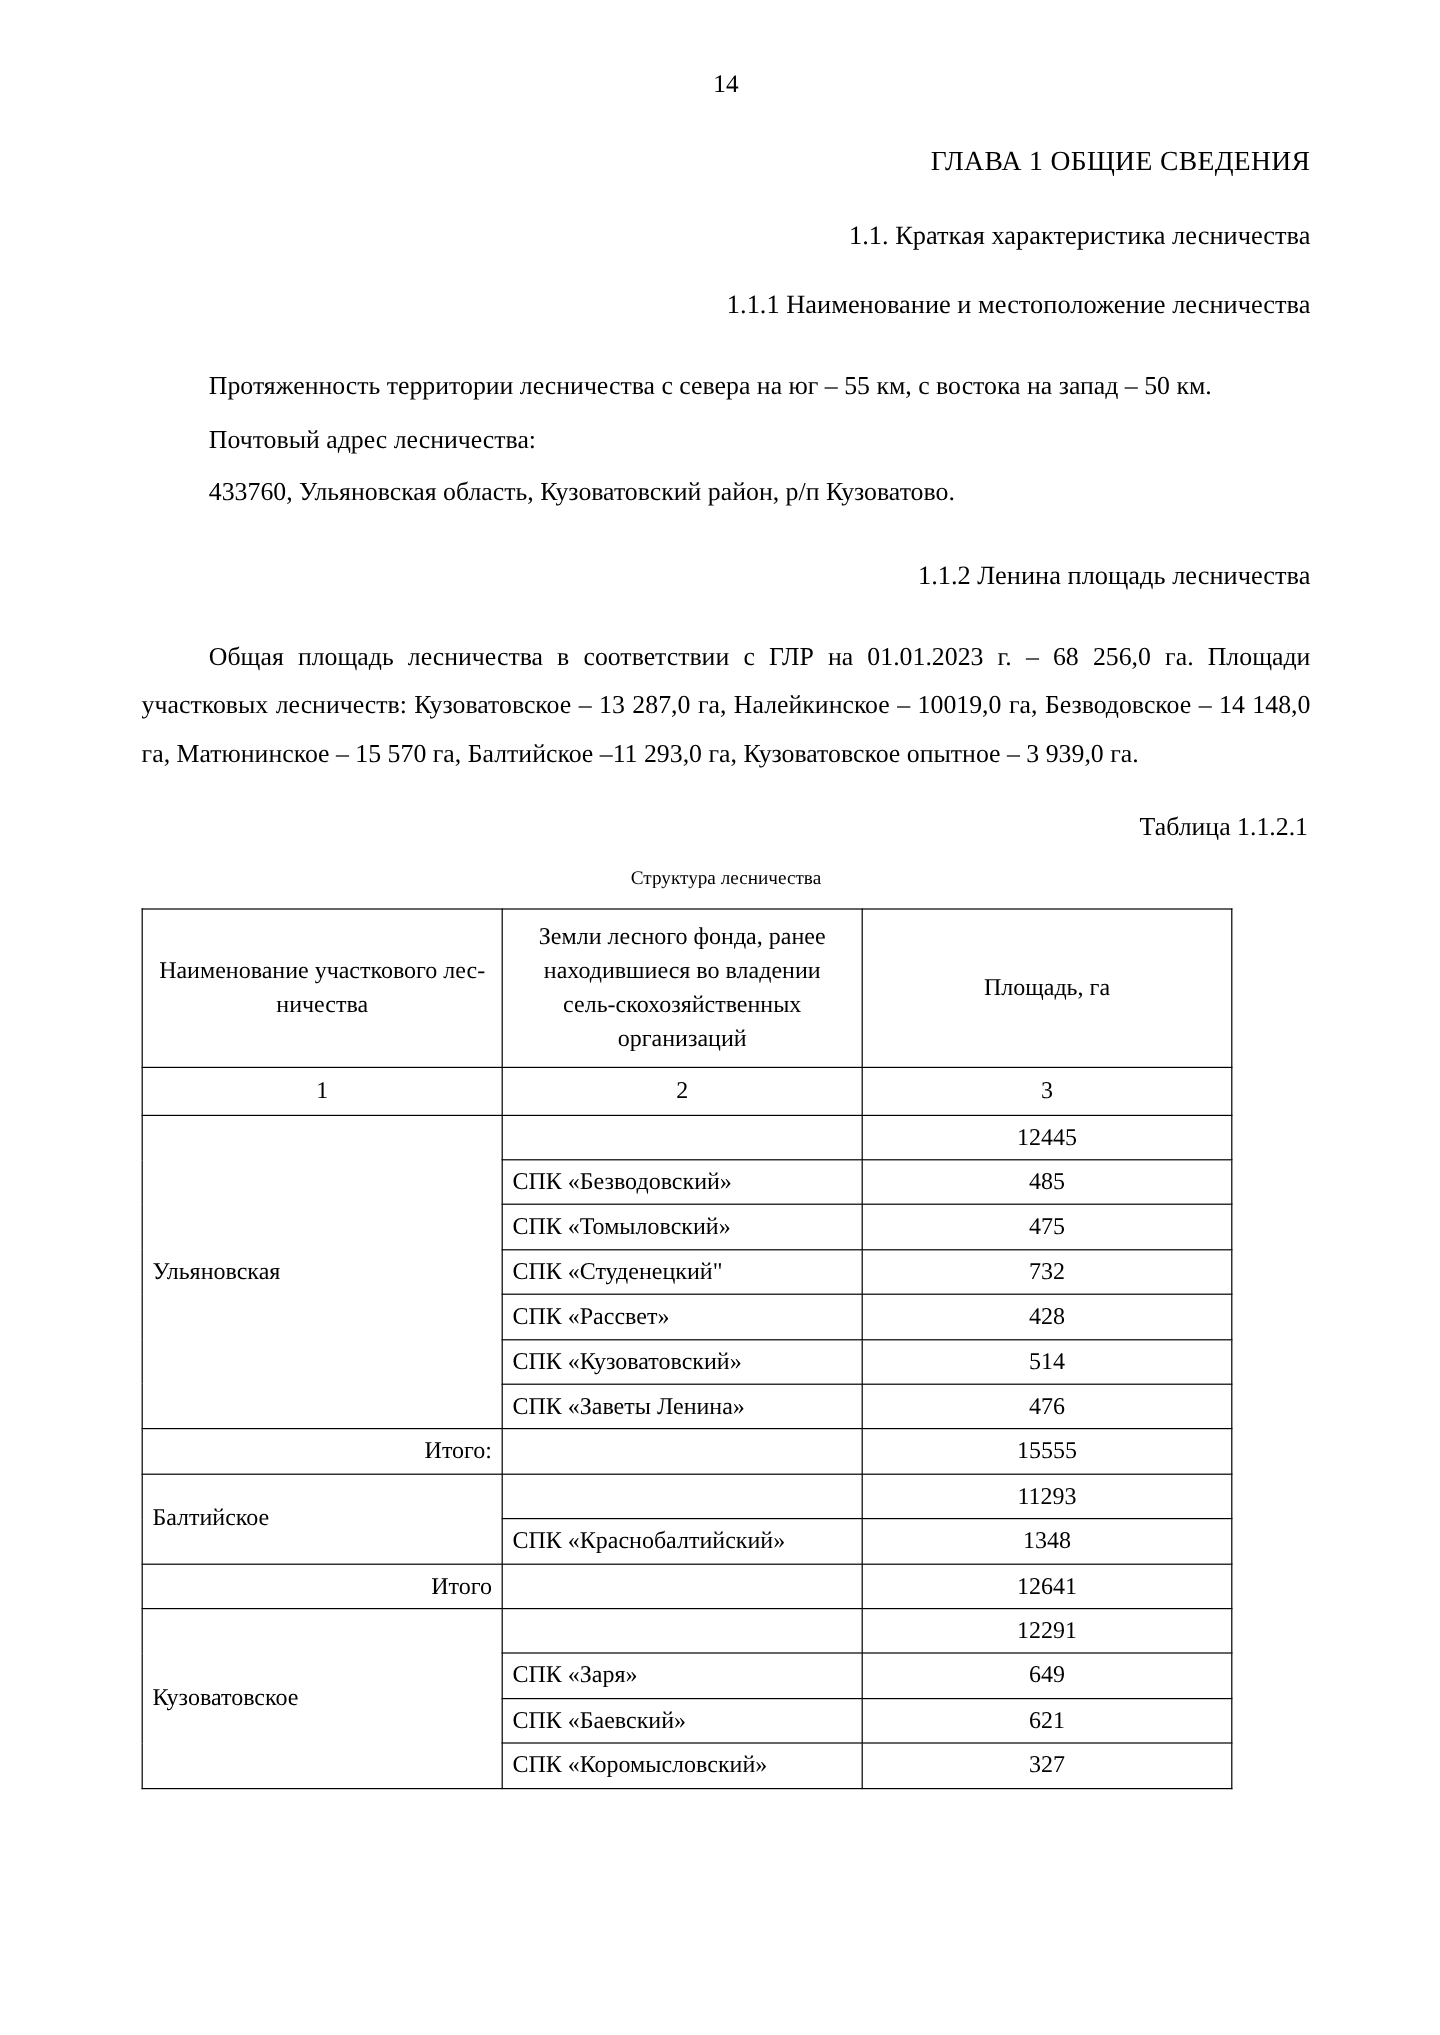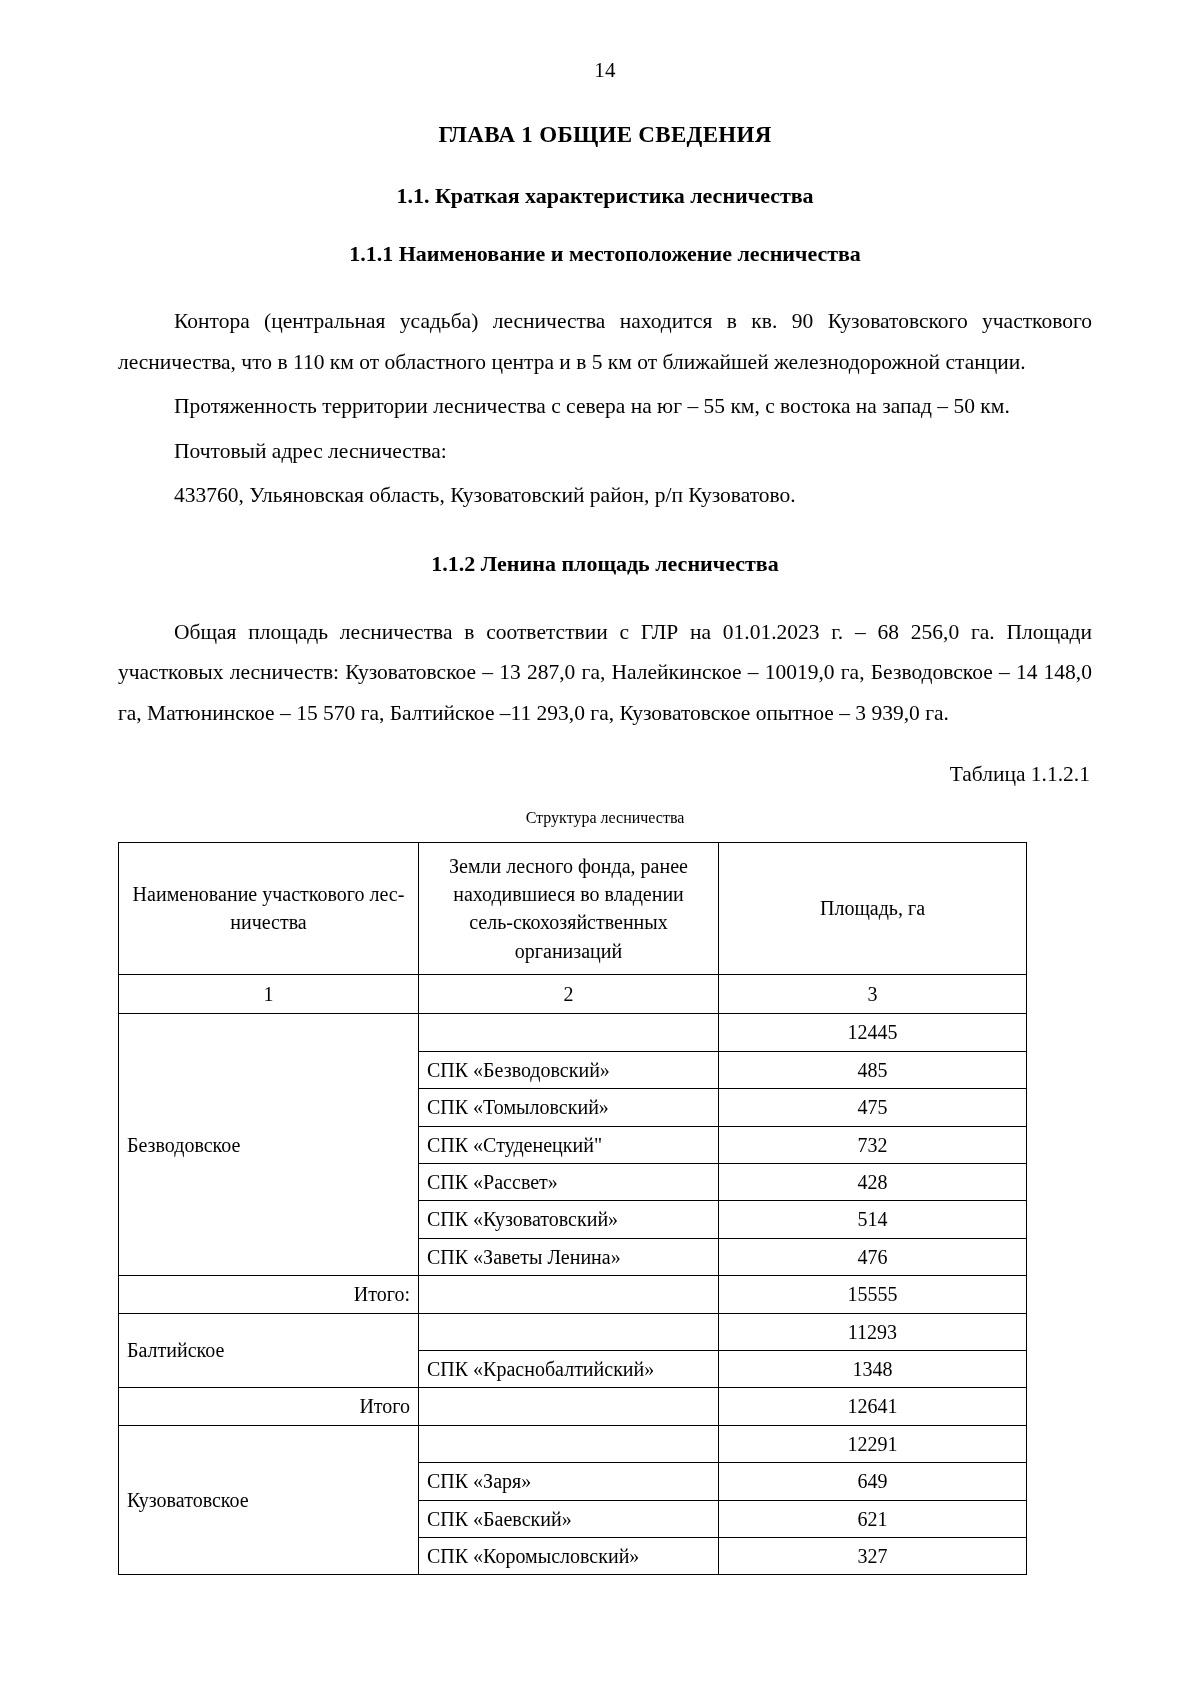--- a/index.html
+++ b/index.html
@@ -30,22 +30,22 @@
     font-size: 21px;
     line-height: 1;
     margin: 0 0 40px 0;
     letter-spacing: 0.2px;
   }
 
   
   h1.chapter-title,
   h2.section-title,
   h3.subsection-title {
-    text-align: center;
-    font-weight: bold;
+    text-align: right;
+    font-weight: normal;
     margin: 0;
     line-height: 1.2;
   }
   h1.chapter-title {
     font-size: 23px;
     letter-spacing: 0.3px;
     margin-bottom: 34px;
   }
   h2.section-title {
     font-size: 22px;
@@ -145,21 +145,20 @@
 
   <div class="page-number">14</div>
 
   <h1 class="chapter-title">ГЛАВА 1 ОБЩИЕ СВЕДЕНИЯ</h1>
 
   <h2 class="section-title">1.1. Краткая характеристика лесничества</h2>
 
   <h3 class="subsection-title">1.1.1 Наименование и местоположение лесничества</h3>
 
 
-  <p class="body-text">Контора (центральная усадьба) лесничества находится в кв. 90 Кузоватовского участкового лесничества, что в 110 км от областного центра и в 5 км от ближайшей железнодорожной станции.</p>
 
   <p class="body-text">Протяженность территории лесничества с севера на юг – 55 км, с востока на запад – 50 км.</p>
 
   <p class="body-text">Почтовый адрес лесничества:</p>
 
   <p class="body-text">433760, Ульяновская область, Кузоватовский район, р/п Кузоватово.</p>
 
   <h3 class="subsection-title second">1.1.2 Ленина площадь лесничества</h3>
 
   <p class="body-text">Общая площадь лесничества в соответствии с ГЛР на 01.01.2023 г. – 68 256,0 га. Площади участковых лесничеств: Кузоватовское – 13 287,0 га, Налейкинское – 10019,0 га, Безводовское – 14 148,0 га, Матюнинское – 15 570 га, Балтийское –11 293,0 га, Кузоватовское опытное – 3 939,0 га.</p>
@@ -181,21 +180,21 @@
         <th class="hdr-3">Площадь, га</th>
       </tr>
       <tr class="colnum-row">
         <td>1</td>
         <td>2</td>
         <td>3</td>
       </tr>
     </thead>
     <tbody id="table-body">
         <tr>
-          <td class="group-name" rowspan="7">Безводовское</td>
+          <td class="group-name" rowspan="7">Ульяновская</td>
           <td class="subjectcol"></td>
           <td class="numcol">12445</td>
         </tr>
         <tr>
           <td class="subjectcol">СПК «Безводовский»</td>
           <td class="numcol">485</td>
         </tr>
         <tr>
           <td class="subjectcol">СПК «Томыловский»</td>
           <td class="numcol">475</td>

